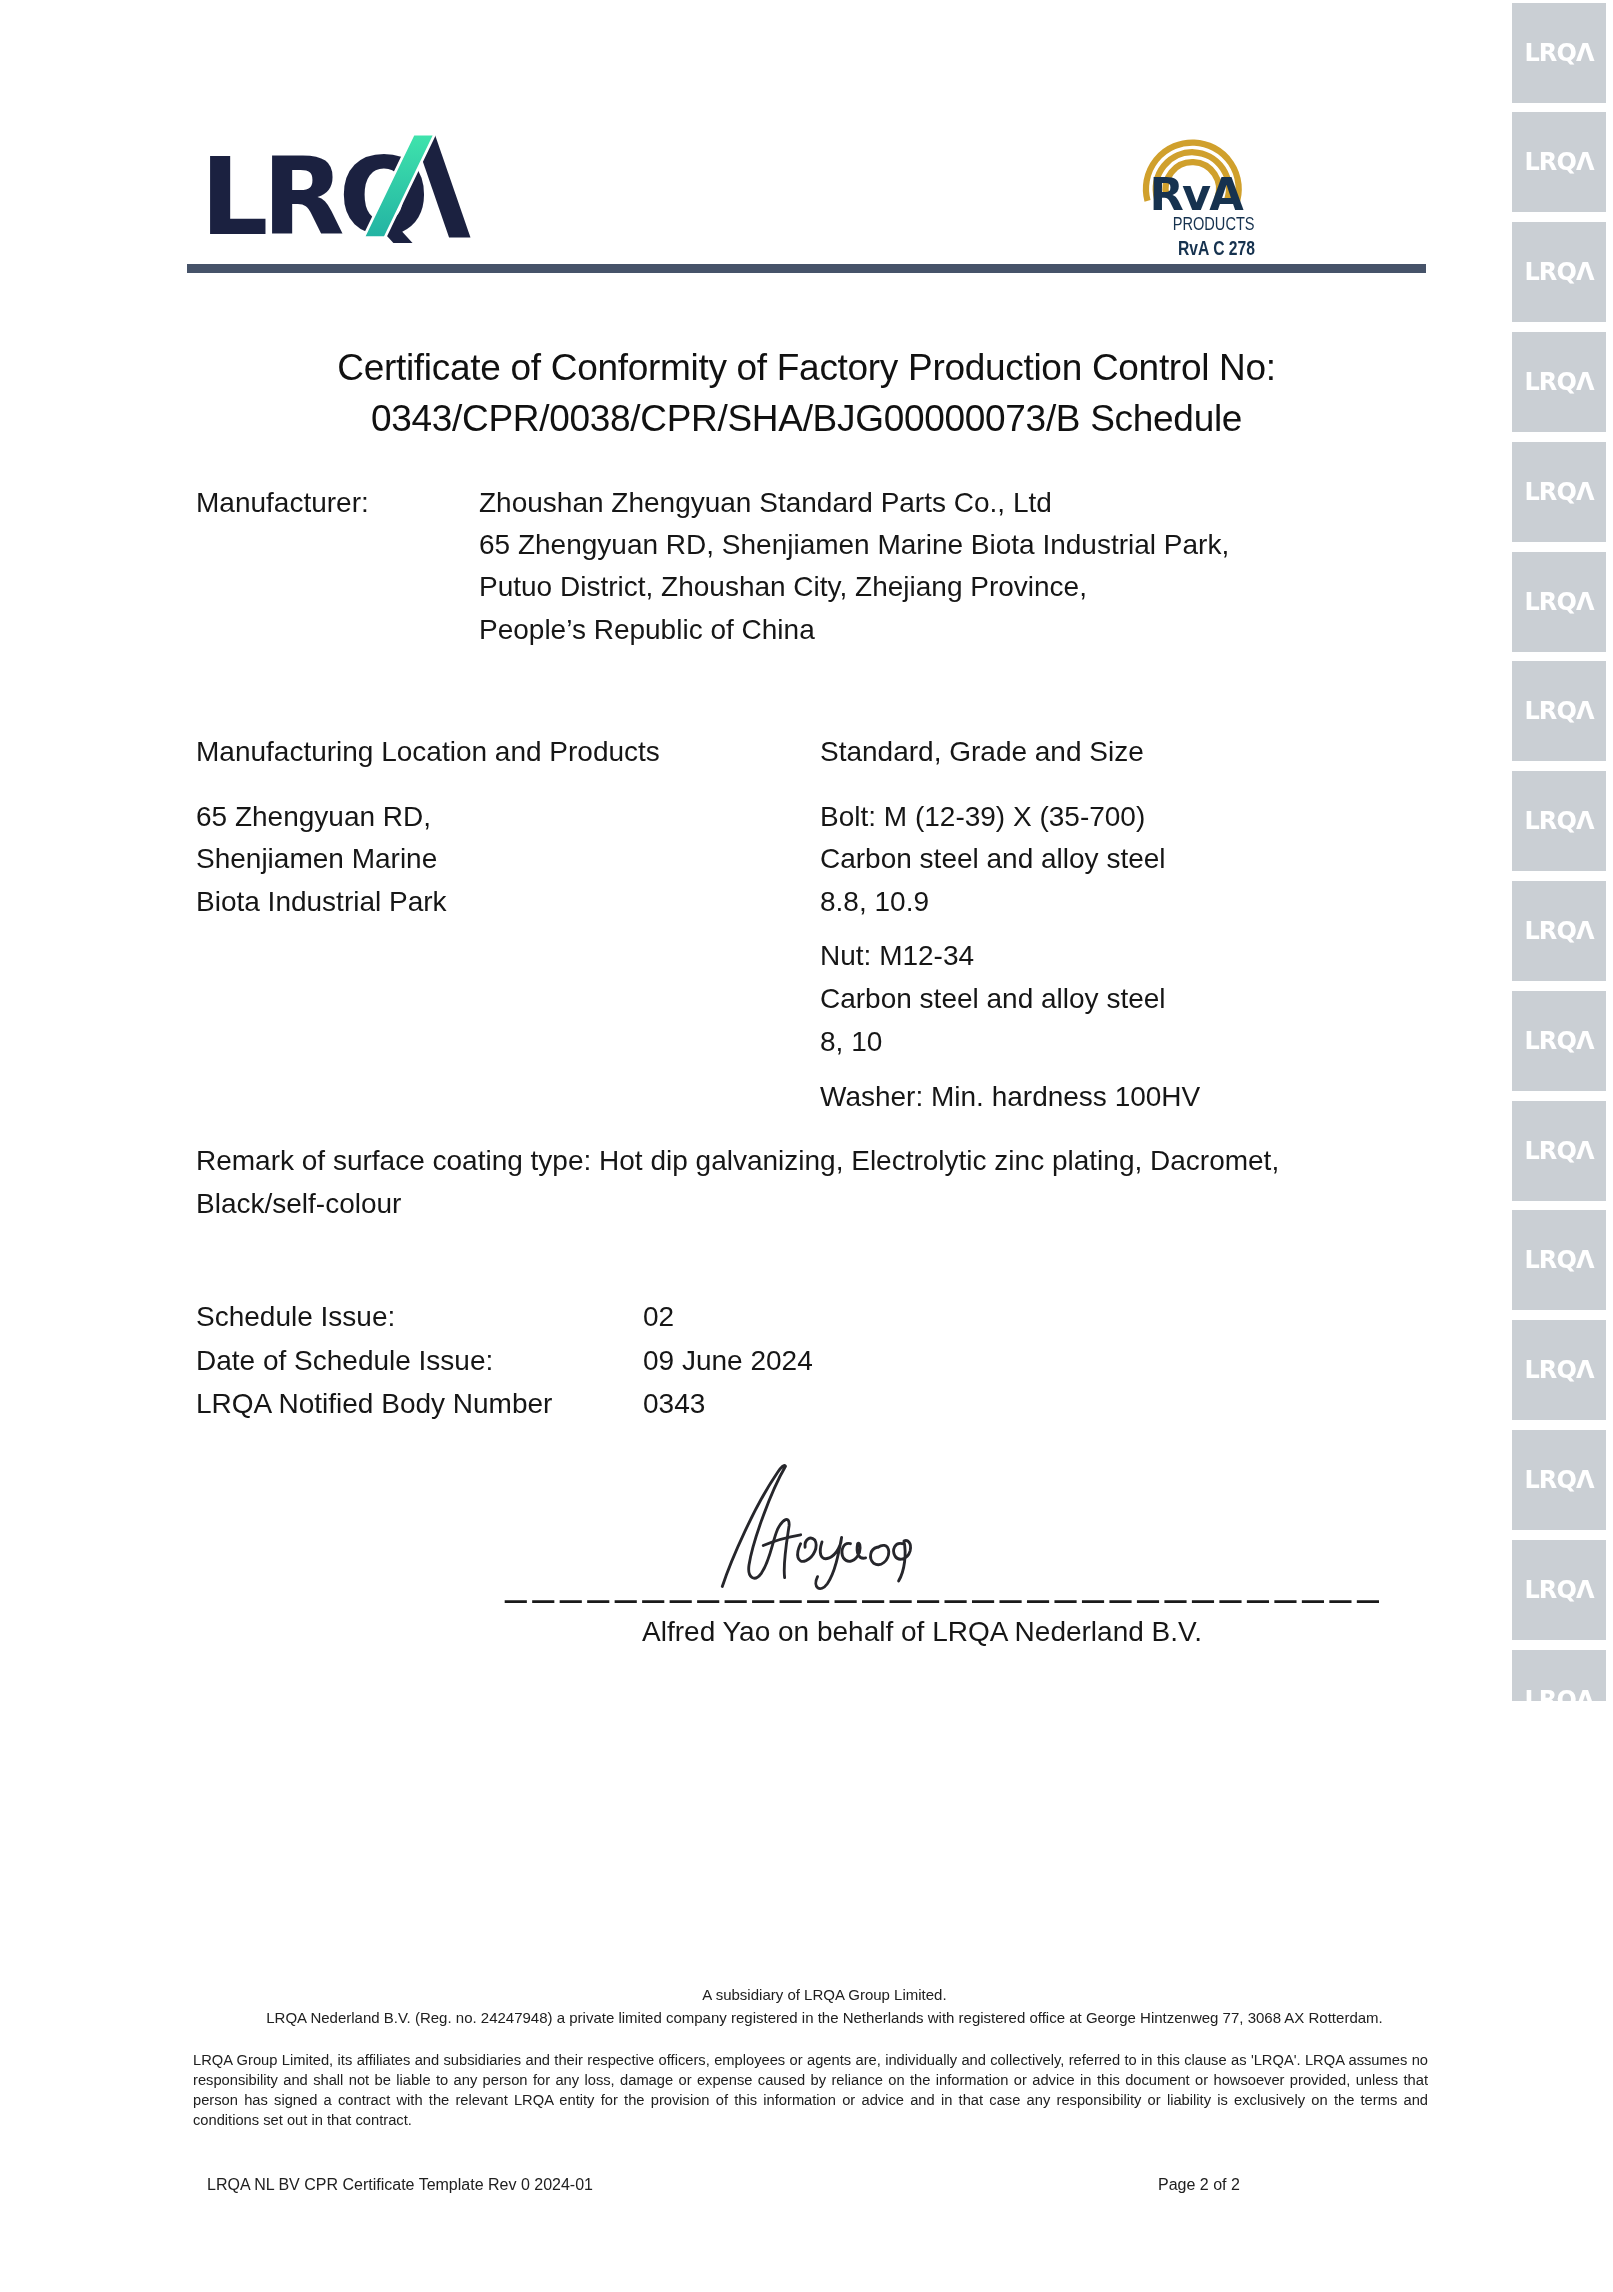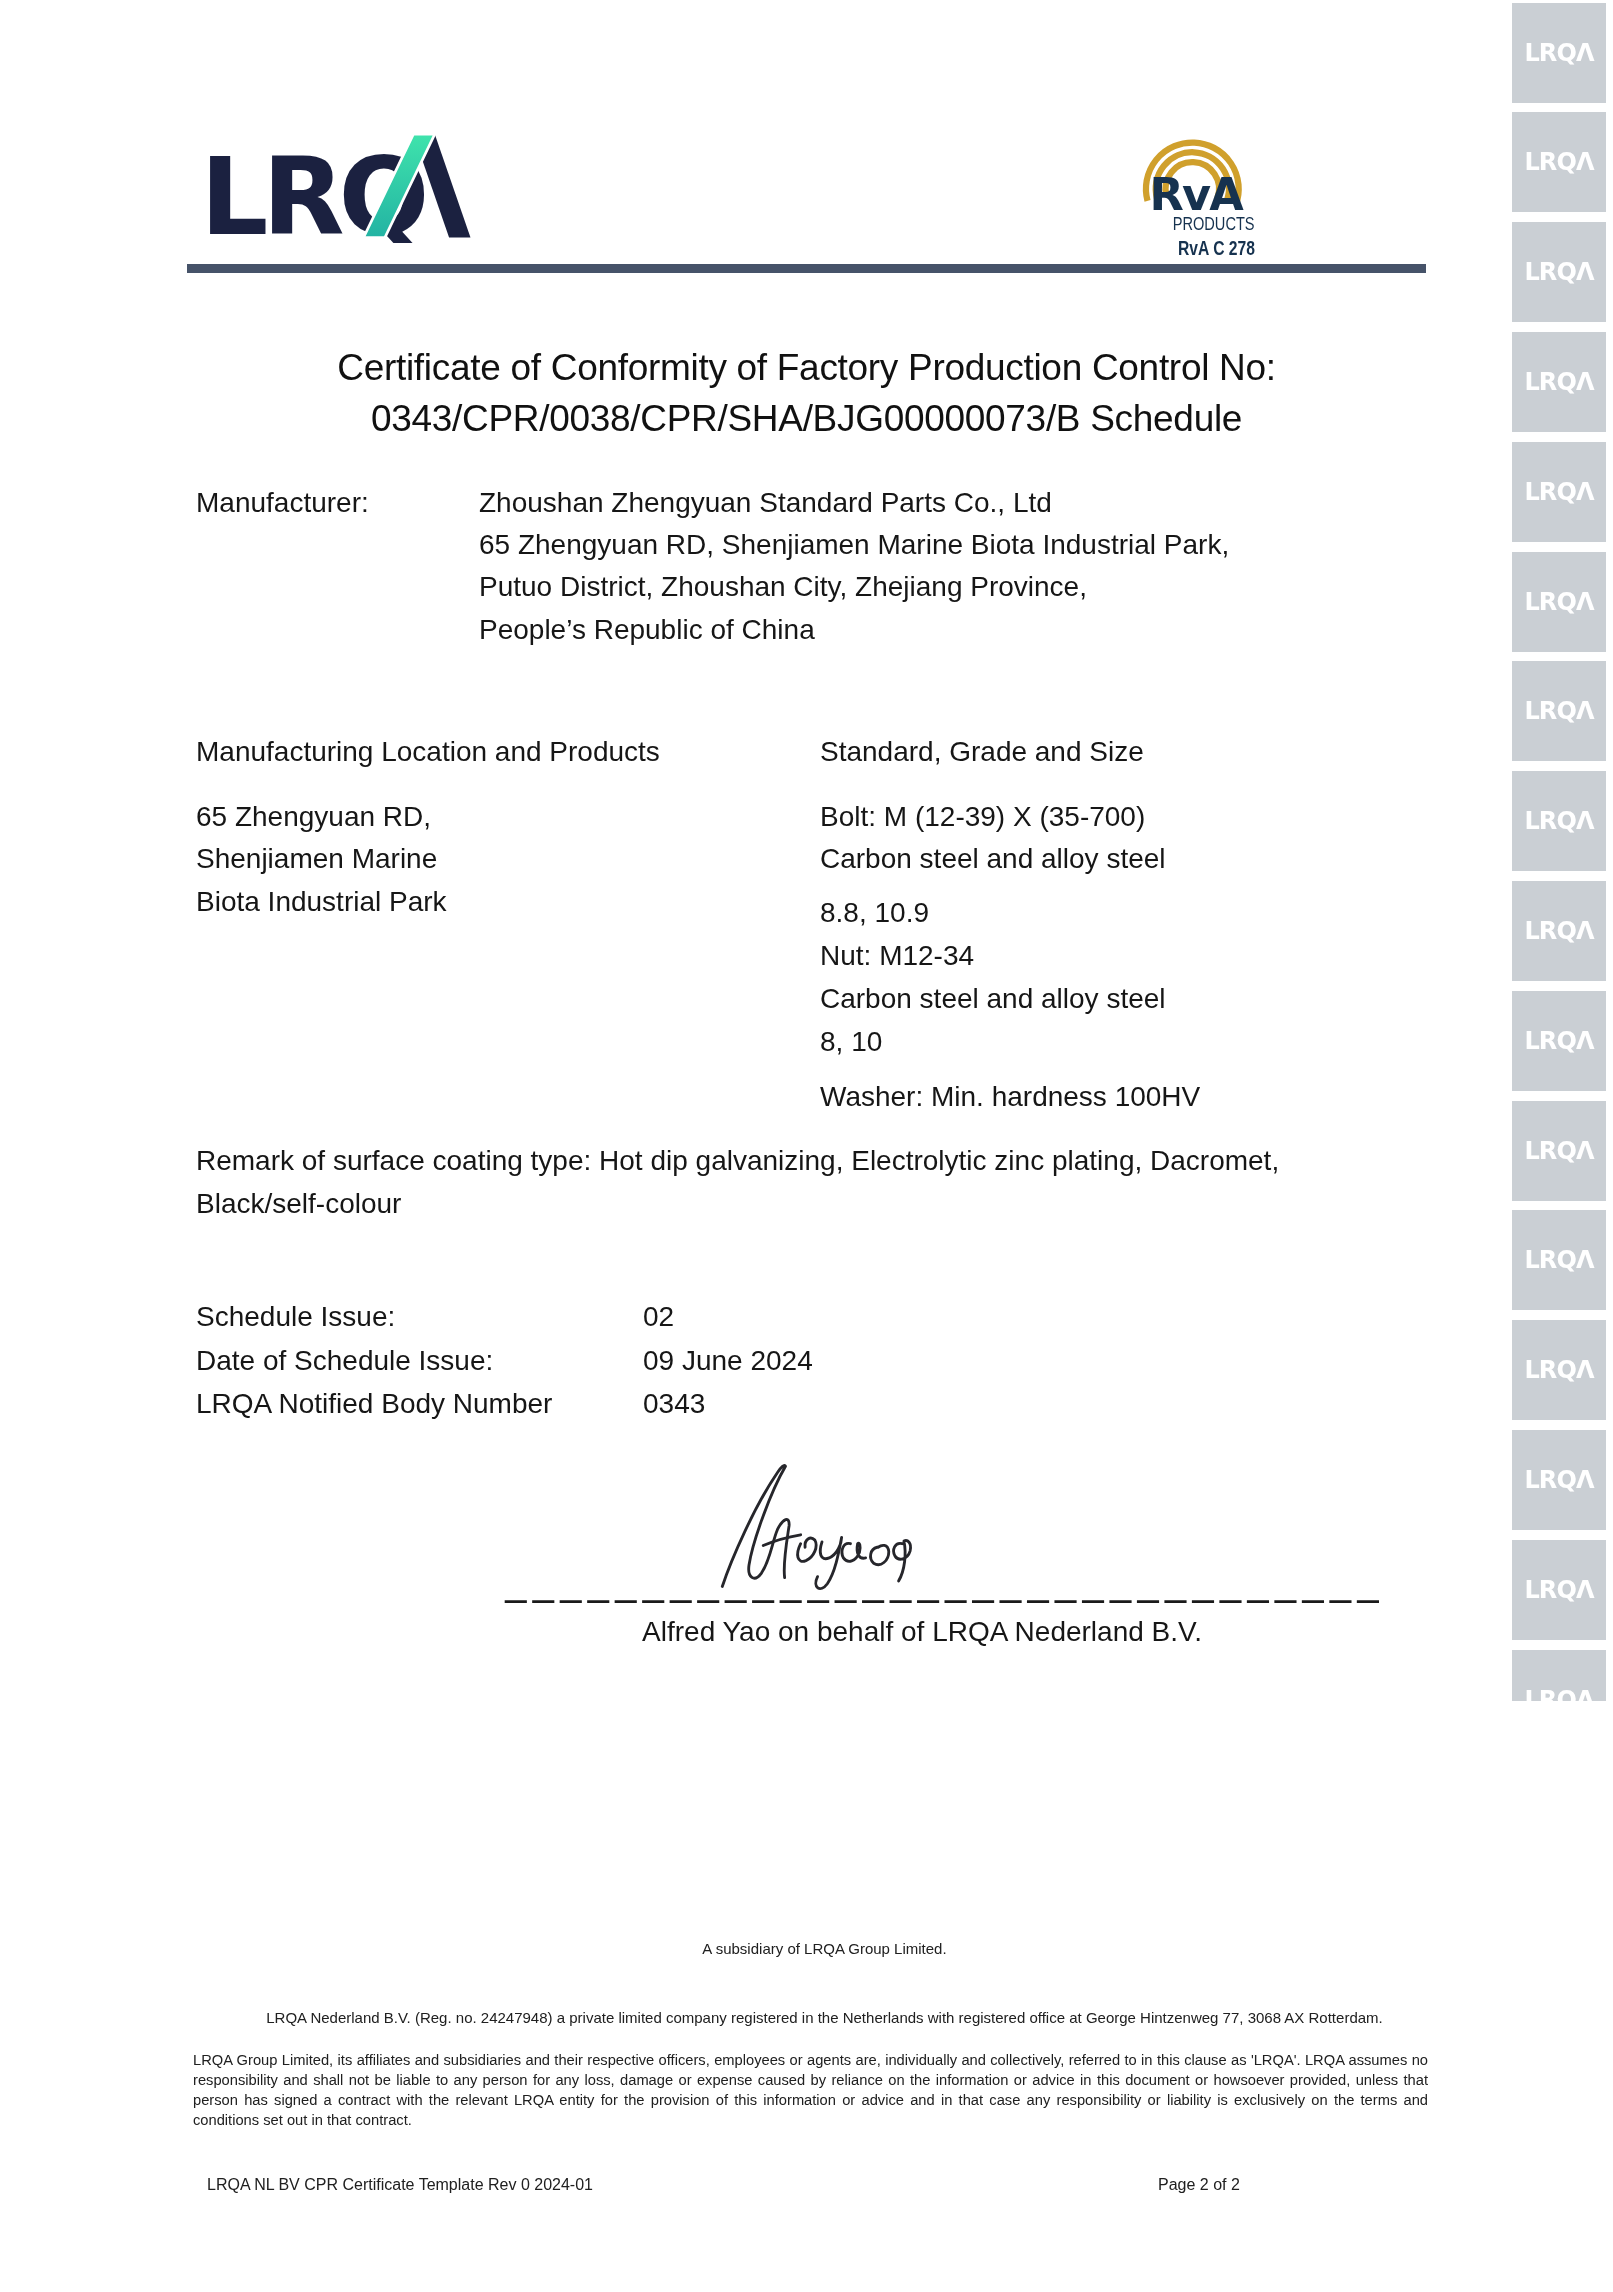--- a/index.html
+++ b/index.html
@@ -90,21 +90,21 @@
   <div class="t" style="left:479px;top:614px;">People’s Republic of China</div>
 
   <div class="t" style="left:196px;top:736px;">Manufacturing Location and Products</div>
   <div class="t" style="left:196px;top:801px;">65 Zhengyuan RD,</div>
   <div class="t" style="left:196px;top:843px;">Shenjiamen Marine</div>
   <div class="t" style="left:196px;top:886px;">Biota Industrial Park</div>
 
   <div class="t" style="left:820px;top:736px;">Standard, Grade and Size</div>
   <div class="t" style="left:820px;top:801px;">Bolt: M (12-39) X (35-700)</div>
   <div class="t" style="left:820px;top:843px;">Carbon steel and alloy steel</div>
-  <div class="t" style="left:820px;top:886px;margin-top:11px;">8.8, 10.9</div>
+  <div class="t" style="left:820px;top:886px;">8.8, 10.9</div>
   <div class="t" style="left:820px;top:940px;">Nut: M12-34</div>
   <div class="t" style="left:820px;top:983px;">Carbon steel and alloy steel</div>
   <div class="t" style="left:820px;top:1026px;">8, 10</div>
   <div class="t" style="left:820px;top:1081px;">Washer: Min. hardness 100HV</div>
 
   <div class="t" style="left:196px;top:1145px;">Remark of surface coating type: Hot dip galvanizing, Electrolytic zinc plating, Dacromet,</div>
   <div class="t" style="left:196px;top:1188px;">Black/self-colour</div>
 
   <div class="t" style="left:196px;top:1301px;">Schedule Issue:</div>
   <div class="t" style="left:643px;top:1301px;">02</div>
@@ -125,21 +125,21 @@
     </g>
   </svg>
 
   <svg class="sig-line-svg" width="891" height="7.1" viewBox="0 0 1000 8">
     <line x1="4" y1="4" x2="996" y2="4" stroke="#1a1a1a" stroke-width="3" stroke-dasharray="25 6"></line>
   </svg>
 
   <div class="signer">Alfred Yao on behalf of LRQA Nederland B.V.</div>
 
   <div class="foot-center" style="top:2009px;">LRQA Nederland B.V. (Reg. no. 24247948) a private limited company registered in the Netherlands with registered office at George Hintzenweg 77, 3068 AX Rotterdam.</div>
-  <div class="foot-center" style="top:1940px;">A subsidiary of LRQA Group Limited.</div>
+  <div class="foot-center" style="top:1986px;">A subsidiary of LRQA Group Limited.</div>
   <div class="disclaimer">LRQA Group Limited, its affiliates and subsidiaries and their respective officers, employees or agents are, individually and collectively, referred to in this clause as 'LRQA'. LRQA assumes no responsibility and shall not be liable to any person for any loss, damage or expense caused by reliance on the information or advice in this document or howsoever provided, unless that person has signed a contract with the relevant LRQA entity for the provision of this information or advice and in that case any responsibility or liability is exclusively on the terms and conditions set out in that contract.</div>
 
   <div class="foot-small" style="left:207px;top:2176px;">LRQA NL BV CPR Certificate Template Rev 0 2024-01</div>
   <div class="foot-small" style="left:1158px;top:2176px;width:267px;text-align:left;">Page 2 of 2</div>
 
   <div class="wm-sidebar">
       <div class="wm-square" style="background: rgb(202, 207, 212);">
         <span class="wm-text">LRQΛ</span>
       </div>
       <div class="wm-square" style="background: rgb(202, 207, 212);">

